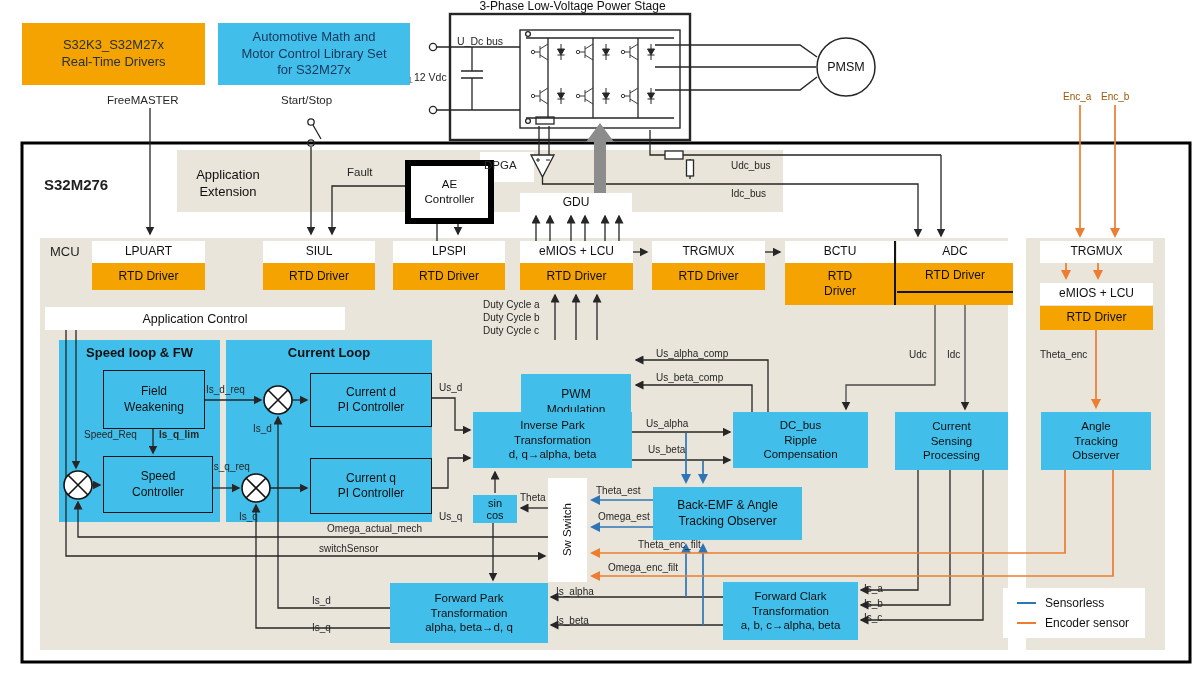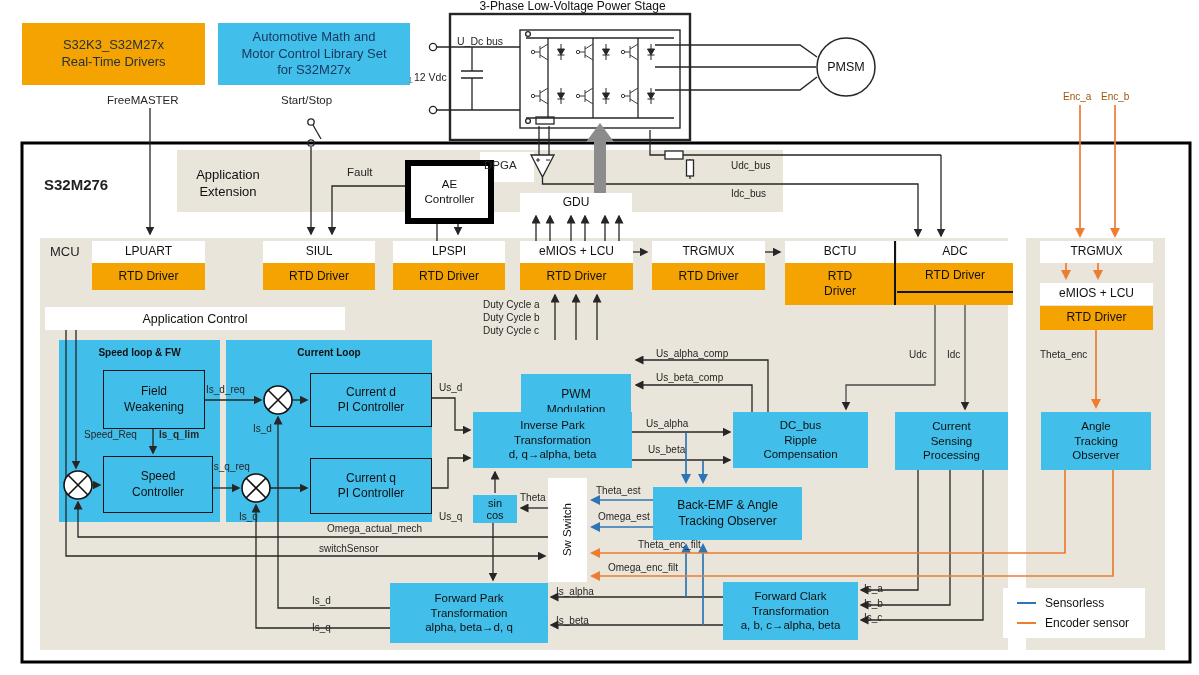--- a/index.html
+++ b/index.html
@@ -7,21 +7,21 @@
   .abs{position:absolute;}
   .box{position:absolute;display:flex;align-items:center;justify-content:center;
        text-align:center;white-space:pre-line;line-height:1.28;color:#101010;}
   .blue{background:#41BFEA;}
   .orange{background:#F5A300;}
   .whitebg{background:#ffffff;}
   .beige{background:#E9E5DB;}
   .bordered{border:1.3px solid #141414;}
   .t15b{font-size:15px;font-weight:bold;}
   .t13{font-size:13px;}
-  .t13b{font-size:10px;font-weight:bold;}
+  .t13b{font-size:13px;font-weight:bold;}
   .t125{font-size:12.5px;}
   .t12{font-size:12px;}
   .t115{font-size:11.5px;}
   .t11{font-size:11px;line-height:1.12;}
   .lbl{position:absolute;font-size:10px;color:#262626;white-space:nowrap;}
   .lbl105{font-size:10.5px;}
   .lbl115{font-size:11.5px;}
   .vert{writing-mode:vertical-rl;transform:rotate(180deg);}
   .divline{position:absolute;background:#141414;}
   .legend-row{display:flex;align-items:center;gap:9px;font-size:12px;color:#111;}

